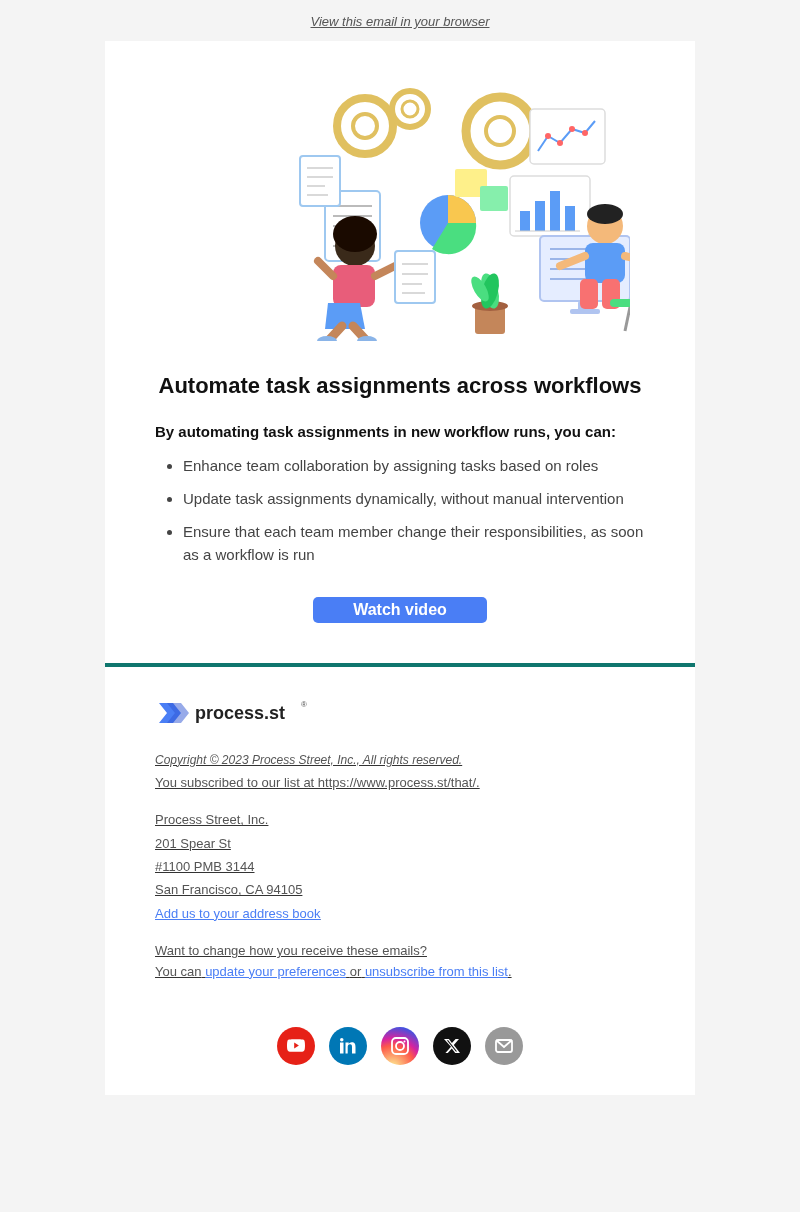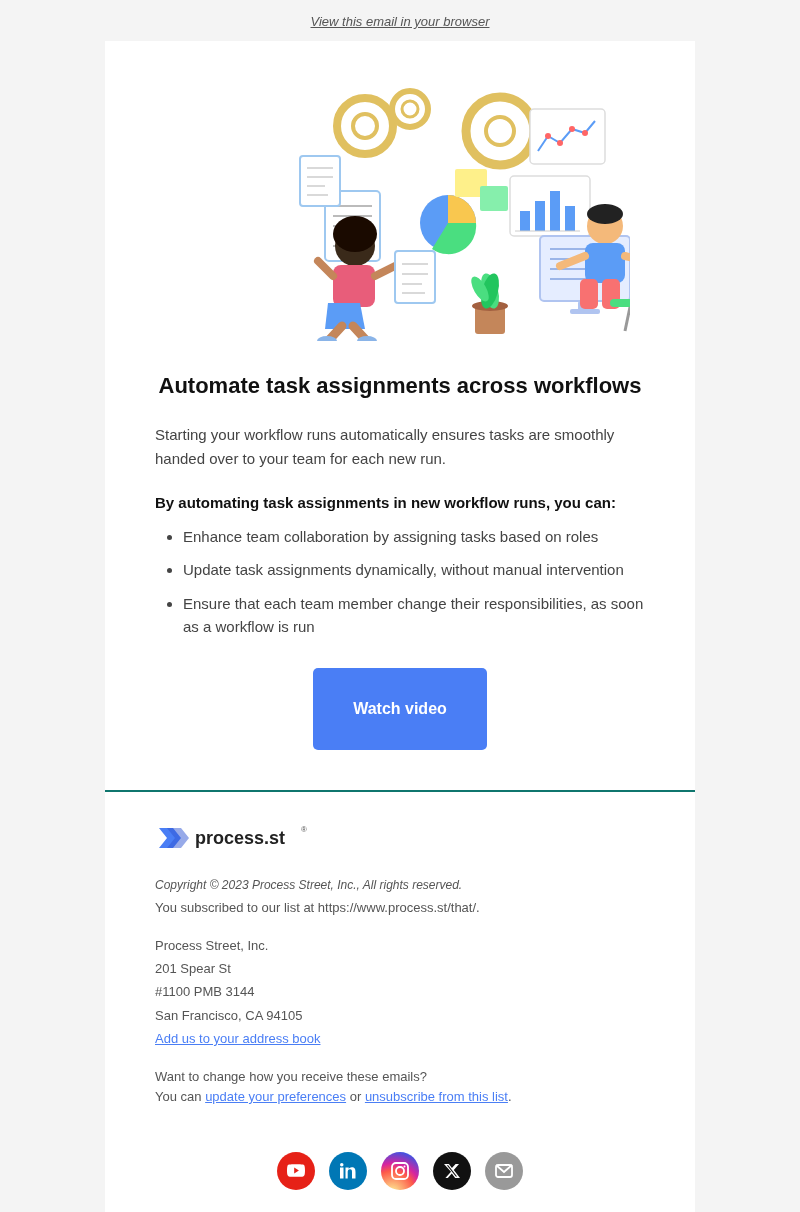--- a/index.html
+++ b/index.html
@@ -124,33 +124,32 @@
       <ellipse cx="320" cy="235" rx="18" ry="5" fill="#a36040"></ellipse>
 
       <ellipse cx="320" cy="220" rx="8" ry="18" fill="#4ade80" transform="rotate(-15,320,220)"></ellipse>
       <ellipse cx="320" cy="220" rx="8" ry="18" fill="#22c55e" transform="rotate(15,320,220)"></ellipse>
       <ellipse cx="310" cy="218" rx="6" ry="14" fill="#4ade80" transform="rotate(-30,310,218)"></ellipse>
     </svg>
   </div>
 
   <div style="padding:20px 50px 10px;">
     <h1 style="font-size:22px;font-weight:bold;text-align:center;color:#111;margin-bottom:22px;line-height:1.35;font-family:Arial,sans-serif;">Automate task assignments across workflows</h1>
-    <p style="font-size:15px;color:#444;margin-bottom:22px;line-height:1.65;font-family:Arial,sans-serif;">Starting your workflow runs automatically ensures tasks are smoothly handed over to your team for each new run.</p>
     <p style="font-size:15px;font-weight:bold;color:#111;margin-bottom:14px;font-family:Arial,sans-serif;">By automating task assignments in new workflow runs, you can:</p>
     <ul style="list-style:disc;padding-left:28px;margin-bottom:30px;">
       <li style="font-size:15px;color:#444;margin-bottom:10px;line-height:1.55;font-family:Arial,sans-serif;">Enhance team collaboration by assigning tasks based on roles</li>
       <li style="font-size:15px;color:#444;margin-bottom:10px;line-height:1.55;font-family:Arial,sans-serif;">Update task assignments dynamically, without manual intervention</li>
       <li style="font-size:15px;color:#444;margin-bottom:10px;line-height:1.55;font-family:Arial,sans-serif;">Ensure that each team member change their responsibilities, as soon as a workflow is run</li>
     </ul>
     <div style="text-align:center;margin-bottom:30px;">
-      <a href="#" style="background:#4a7ef5;color:#fff;border:none;border-radius:5px;padding:32px 40px;font-size:16px;font-weight:600;cursor:pointer;text-decoration:none;display:inline-block;font-family:Arial,sans-serif;">Watch video</a>
-    </div>
-  </div>
-
-  <div style="background:#fff;border-top:2px solid #0f766e;padding:28px 50px 20px;">
+      <a href="#" style="background:#4a7ef5;color:#fff;border:none;border-radius:5px;padding:4px 40px;font-size:16px;font-weight:600;cursor:pointer;text-decoration:none;display:inline-block;font-family:Arial,sans-serif;">Watch video</a>
+    </div>
+  </div>
+
+  <div style="background:#fff;border-top:4px solid #0f766e;padding:28px 50px 20px;text-decoration:underline;">
 
     <div style="margin-bottom:20px;display:flex;align-items:center;gap:8px;">
 
       <svg width="160" height="36" viewBox="0 0 160 36" xmlns="http://www.w3.org/2000/svg">
 
         <polygon points="4,8 18,8 26,18 18,28 4,28 12,18" fill="#4a7ef5"></polygon>
         <polygon points="12,8 26,8 34,18 26,28 12,28 20,18" fill="#3056d3" opacity="0.5"></polygon>
 
         <text x="40" y="24" font-family="Arial,sans-serif" font-size="18" font-weight="bold" fill="#222">process.st</text>
 

